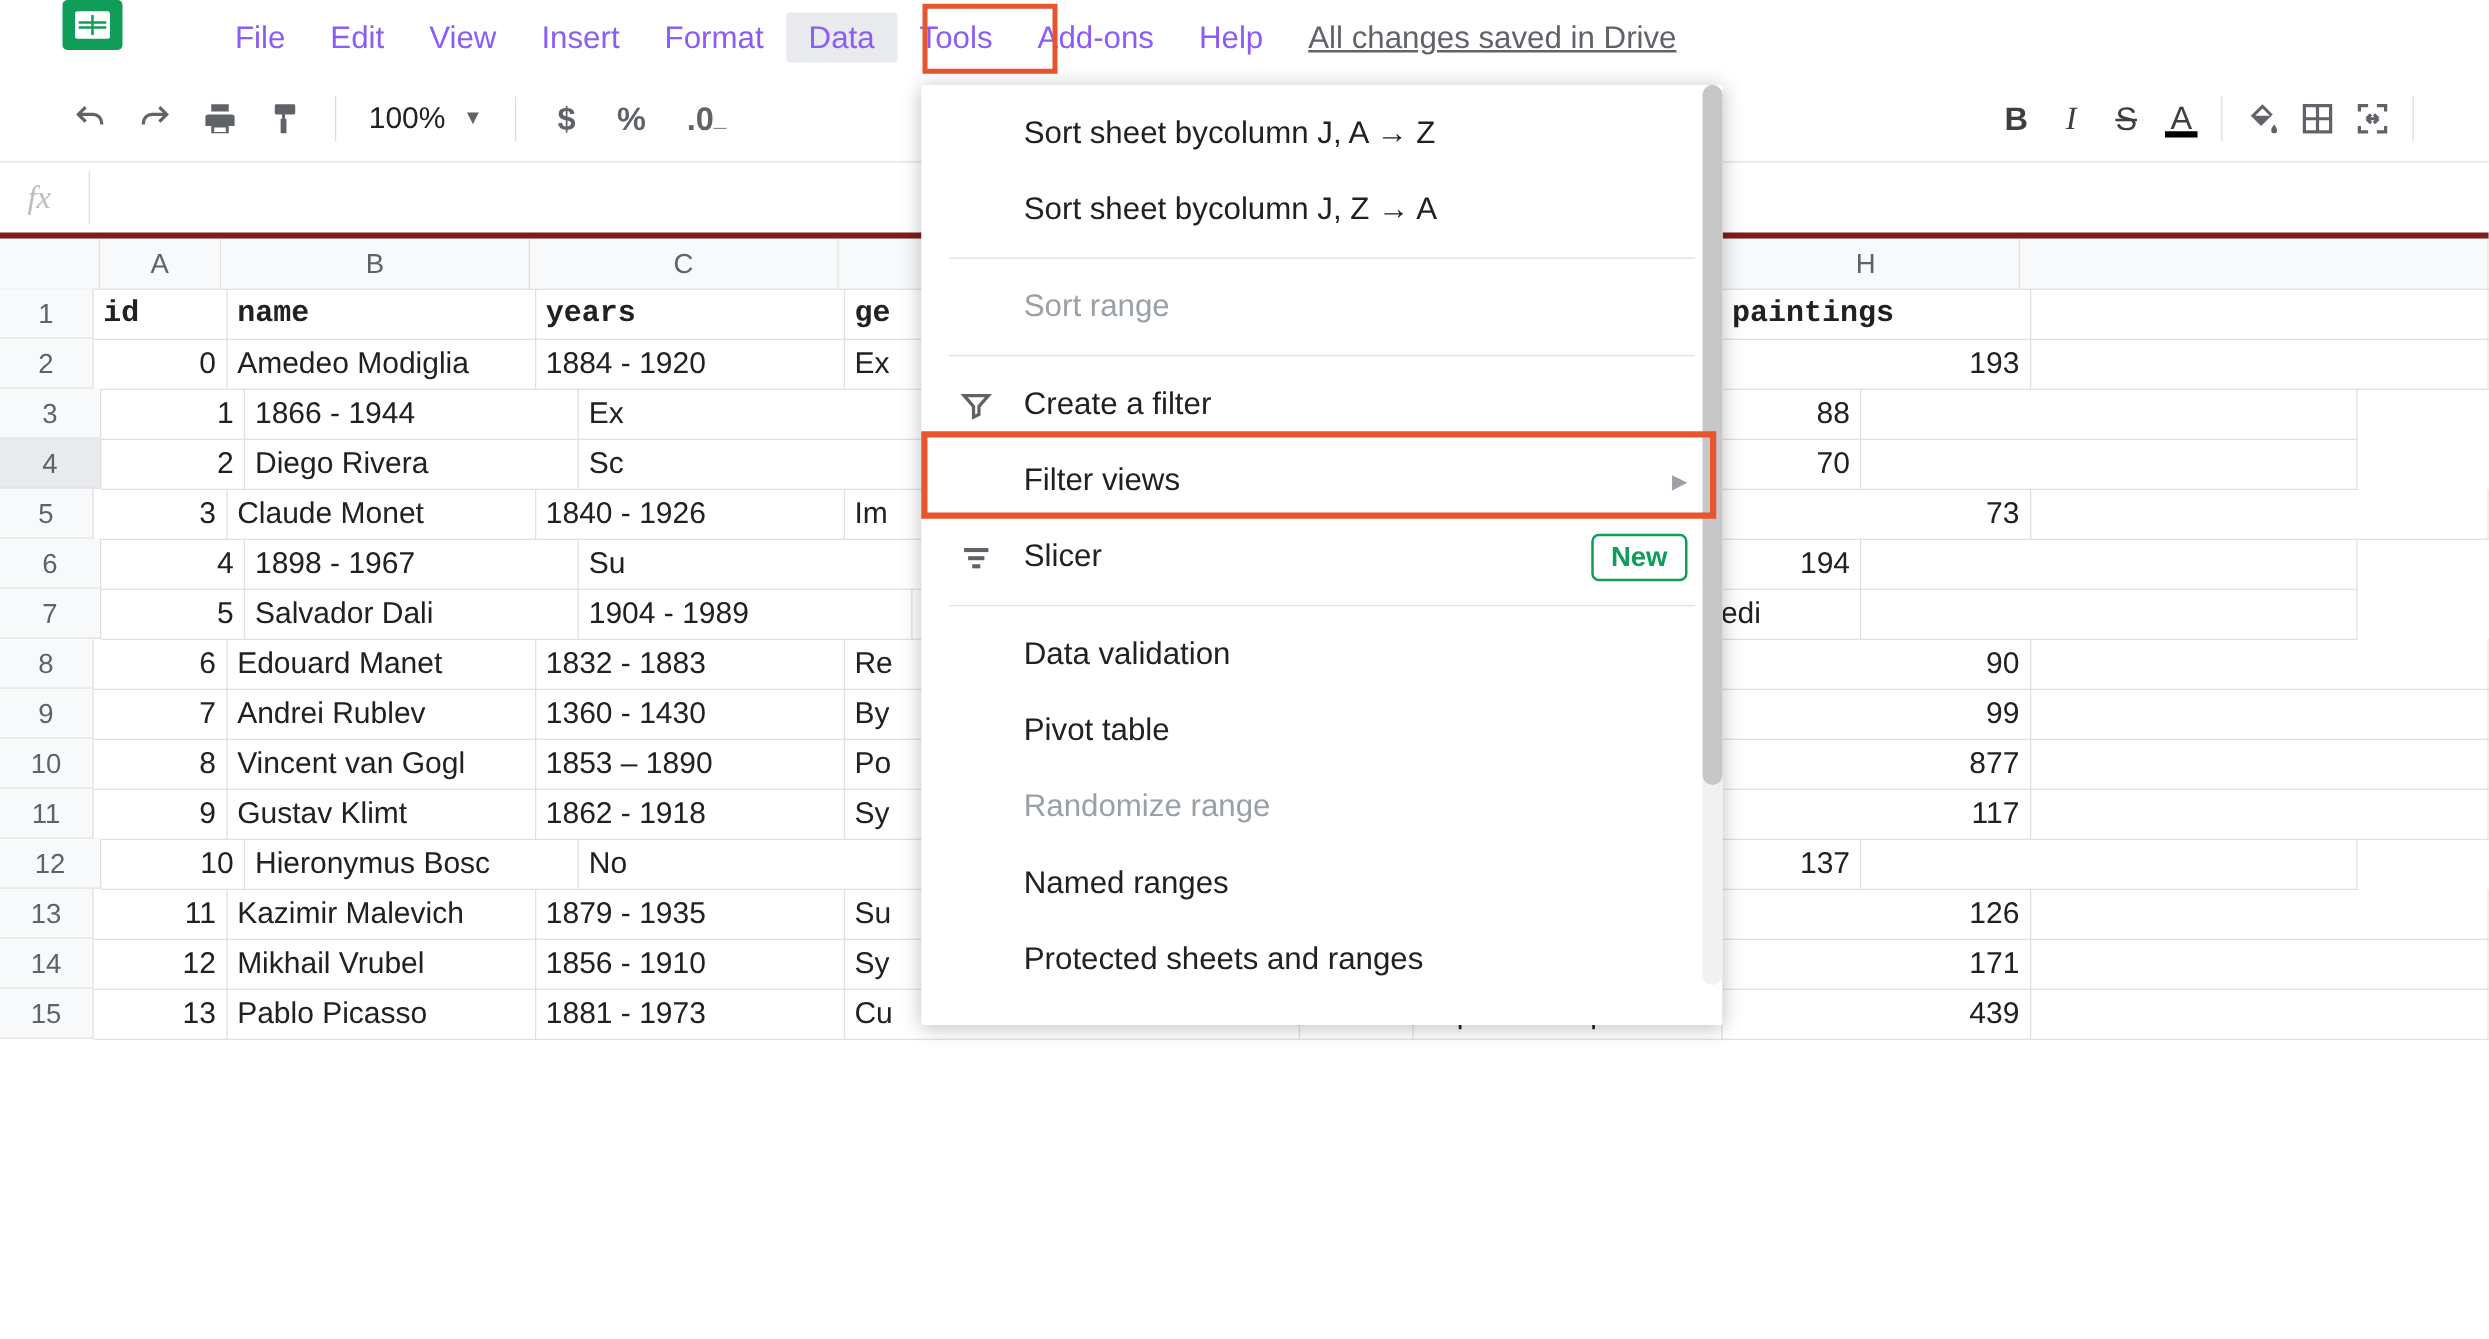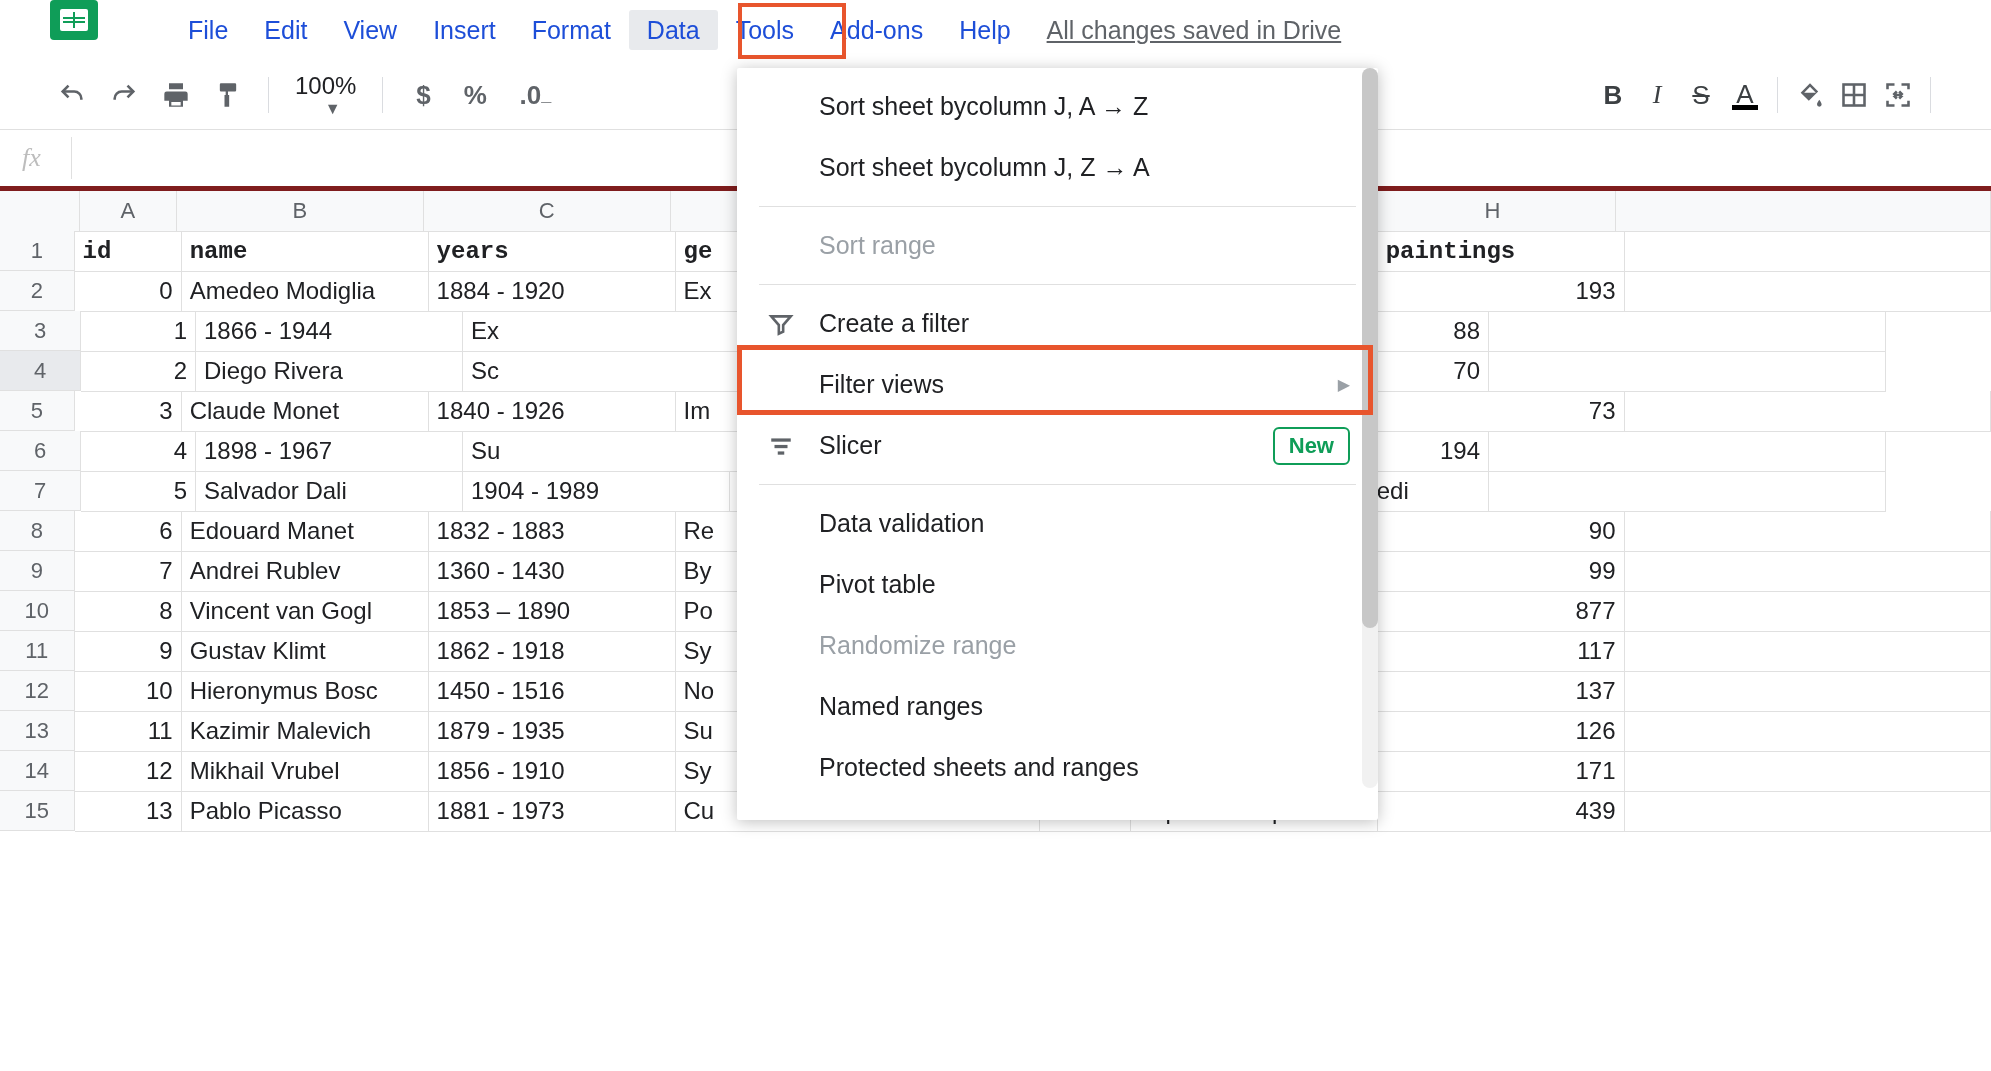--- a/index.html
+++ b/index.html
@@ -5,28 +5,28 @@
   html,body{margin:0;padding:0;font-family:Arial,Helvetica,sans-serif;background:#fff;color:#202124;}
   body{width:1991px;height:1071px;overflow:hidden;position:relative;}
   .menubar{height:60px;display:flex;align-items:center;padding-left:50px;border-bottom:1px solid #fff;}
   .sheets-logo{position:absolute;left:50px;top:0;width:48px;height:40px;background:#0f9d58;border-radius:4px;display:flex;align-items:center;justify-content:center;}
   .sheets-logo .inner{width:28px;height:22px;background:#fff;border-radius:2px;position:relative;}
   .sheets-logo .inner::before{content:"";position:absolute;left:3px;right:3px;top:3px;bottom:3px;background:
      linear-gradient(#0f9d58,#0f9d58) 0 33%/100% 2px no-repeat,
      linear-gradient(#0f9d58,#0f9d58) 0 66%/100% 2px no-repeat,
      linear-gradient(#0f9d58,#0f9d58) 50% 0/2px 100% no-repeat;}
   .menu-items{display:flex;align-items:center;gap:0;margin-left:120px;}
-  .menu-item{padding:0 18px;font-size:25px;color:#1d4ed8;cursor:pointer;height:40px;display:flex;align-items:center;border-radius:3px;}
+  .menu-item{padding:0 18px;font-size:25px;color:#8b5cf6;cursor:pointer;height:40px;display:flex;align-items:center;border-radius:3px;}
   .menu-item.active{background:#e8eaed;}
   .menu-highlight{position:absolute;border:4px solid #e8552d;pointer-events:none;}
   .saved-link{margin-left:18px;font-size:25px;color:#5f6368;text-decoration:underline;cursor:pointer;}
   .toolbar{height:68px;display:flex;align-items:center;padding:0 50px;gap:8px;}
   .tb-btn{width:44px;height:44px;display:flex;align-items:center;justify-content:center;cursor:pointer;font-size:26px;color:#5f6368;}
   .tb-sep{width:1px;height:36px;background:#dadce0;margin:0 10px;}
-  .zoom{display:flex;align-items:center;font-size:24px;color:#202124;padding:0 8px;cursor:pointer;flex-direction:column;}
+  .zoom{display:flex;align-items:center;font-size:24px;color:#202124;padding:0 8px;cursor:pointer;}
   .zoom .chev{margin-left:14px;font-size:16px;color:#5f6368;}
   .fx-bar{height:56px;border-top:1px solid #e0e0e0;border-bottom:5px solid #7f1d1d;display:flex;align-items:center;padding-left:22px;}
   .fx-label{font-style:italic;font-size:26px;color:#bdbdbd;font-family:Georgia,serif;}
   .fx-sep{width:1px;height:42px;background:#e0e0e0;margin-left:30px;}
   .grid{position:relative;}
   .col-headers{display:flex;height:40px;}
   .corner{width:80px;height:40px;background:#f8f9fa;border-right:1px solid #e0e0e0;border-bottom:1px solid #e0e0e0;}
   .colh{height:40px;background:#f8f9fa;border-right:1px solid #e0e0e0;border-bottom:1px solid #e0e0e0;display:flex;align-items:center;justify-content:center;font-size:22px;color:#5f6368;}
   .row{display:flex;height:40px;}
   .rowh{width:80px;background:#f8f9fa;border-right:1px solid #e0e0e0;border-bottom:1px solid #e0e0e0;display:flex;align-items:center;justify-content:center;font-size:22px;color:#5f6368;}
@@ -273,21 +273,20 @@
         <div class="cell wD">Sy</div>
         <div class="cell wF">(Jul</div>
         <div class="cell wG">http://en.wikipedi</div>
         <div class="cell wH num">117</div>
         <div class="cell" style="width: 380px;"></div>
       </div>
       <div class="row">
         <div class="rowh">12</div>
         <div class="cell wA num">10</div>
         <div class="cell wB">Hieronymus Bosc</div>
-        <div class="cell wC">1450 - 1516</div>
         <div class="cell wD">No</div>
         <div class="cell wF">Bosc</div>
         <div class="cell wG">http://en.wikipedi</div>
         <div class="cell wH num">137</div>
         <div class="cell" style="width: 380px;"></div>
       </div>
       <div class="row">
         <div class="rowh">13</div>
         <div class="cell wA num">11</div>
         <div class="cell wB">Kazimir Malevich</div>

